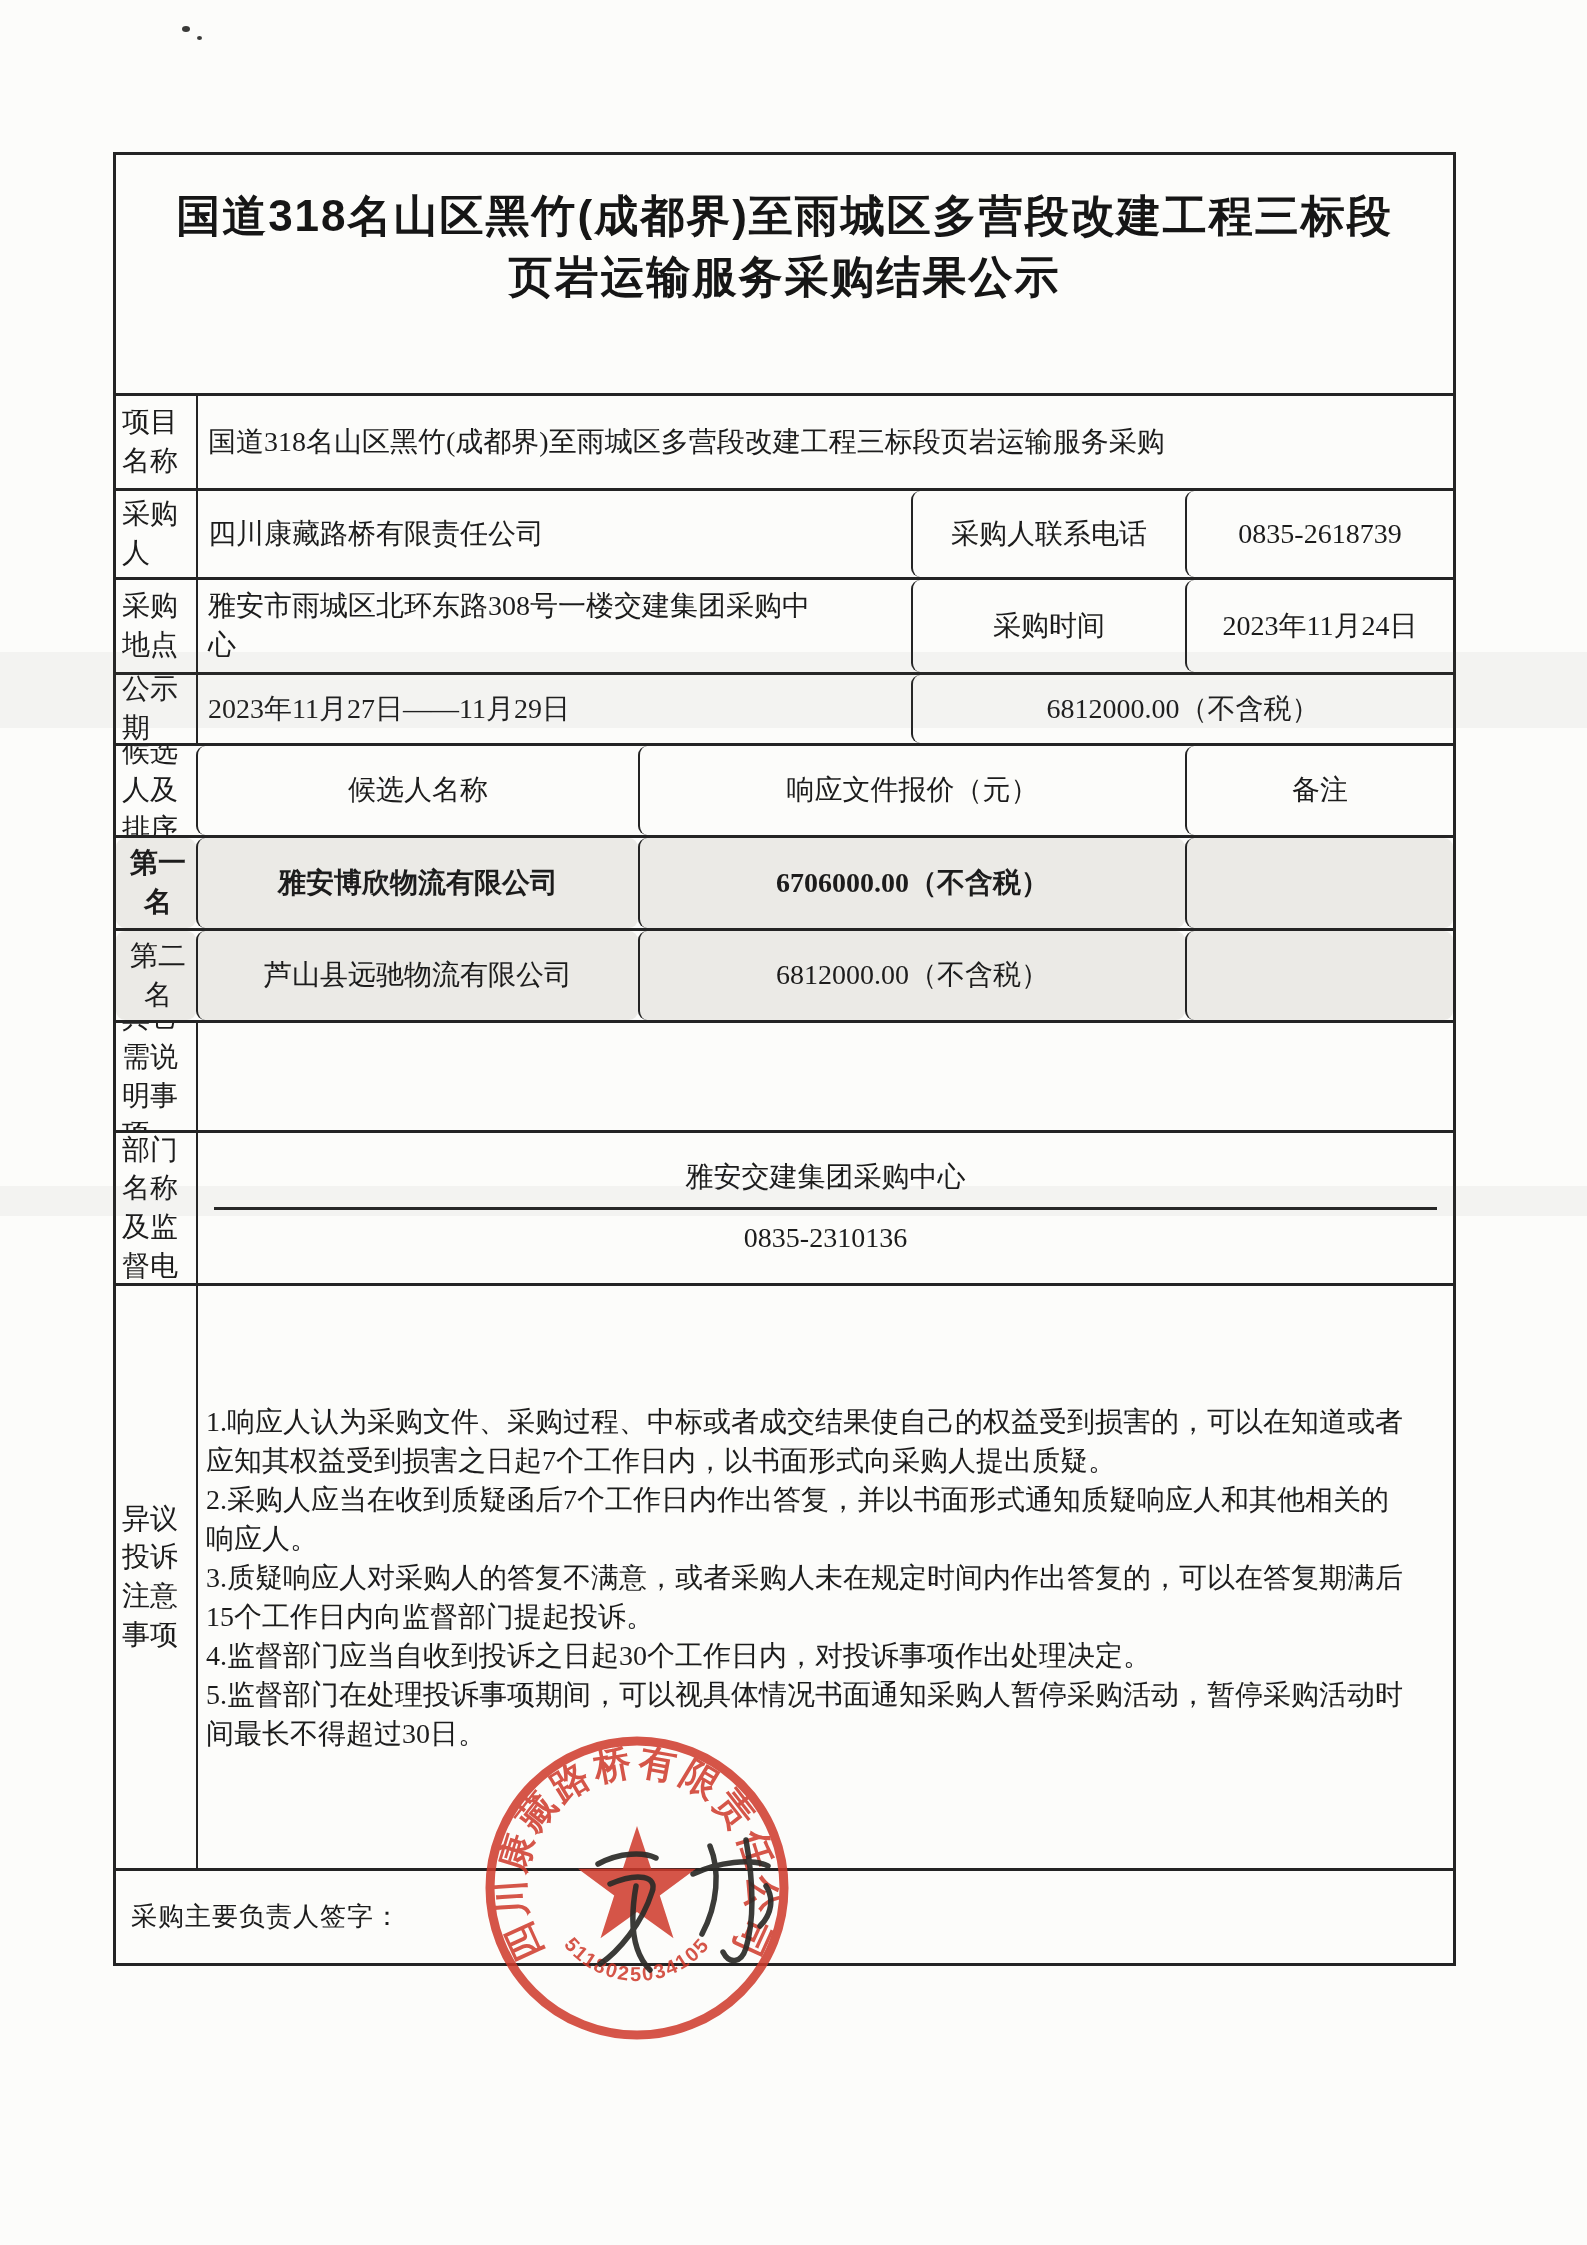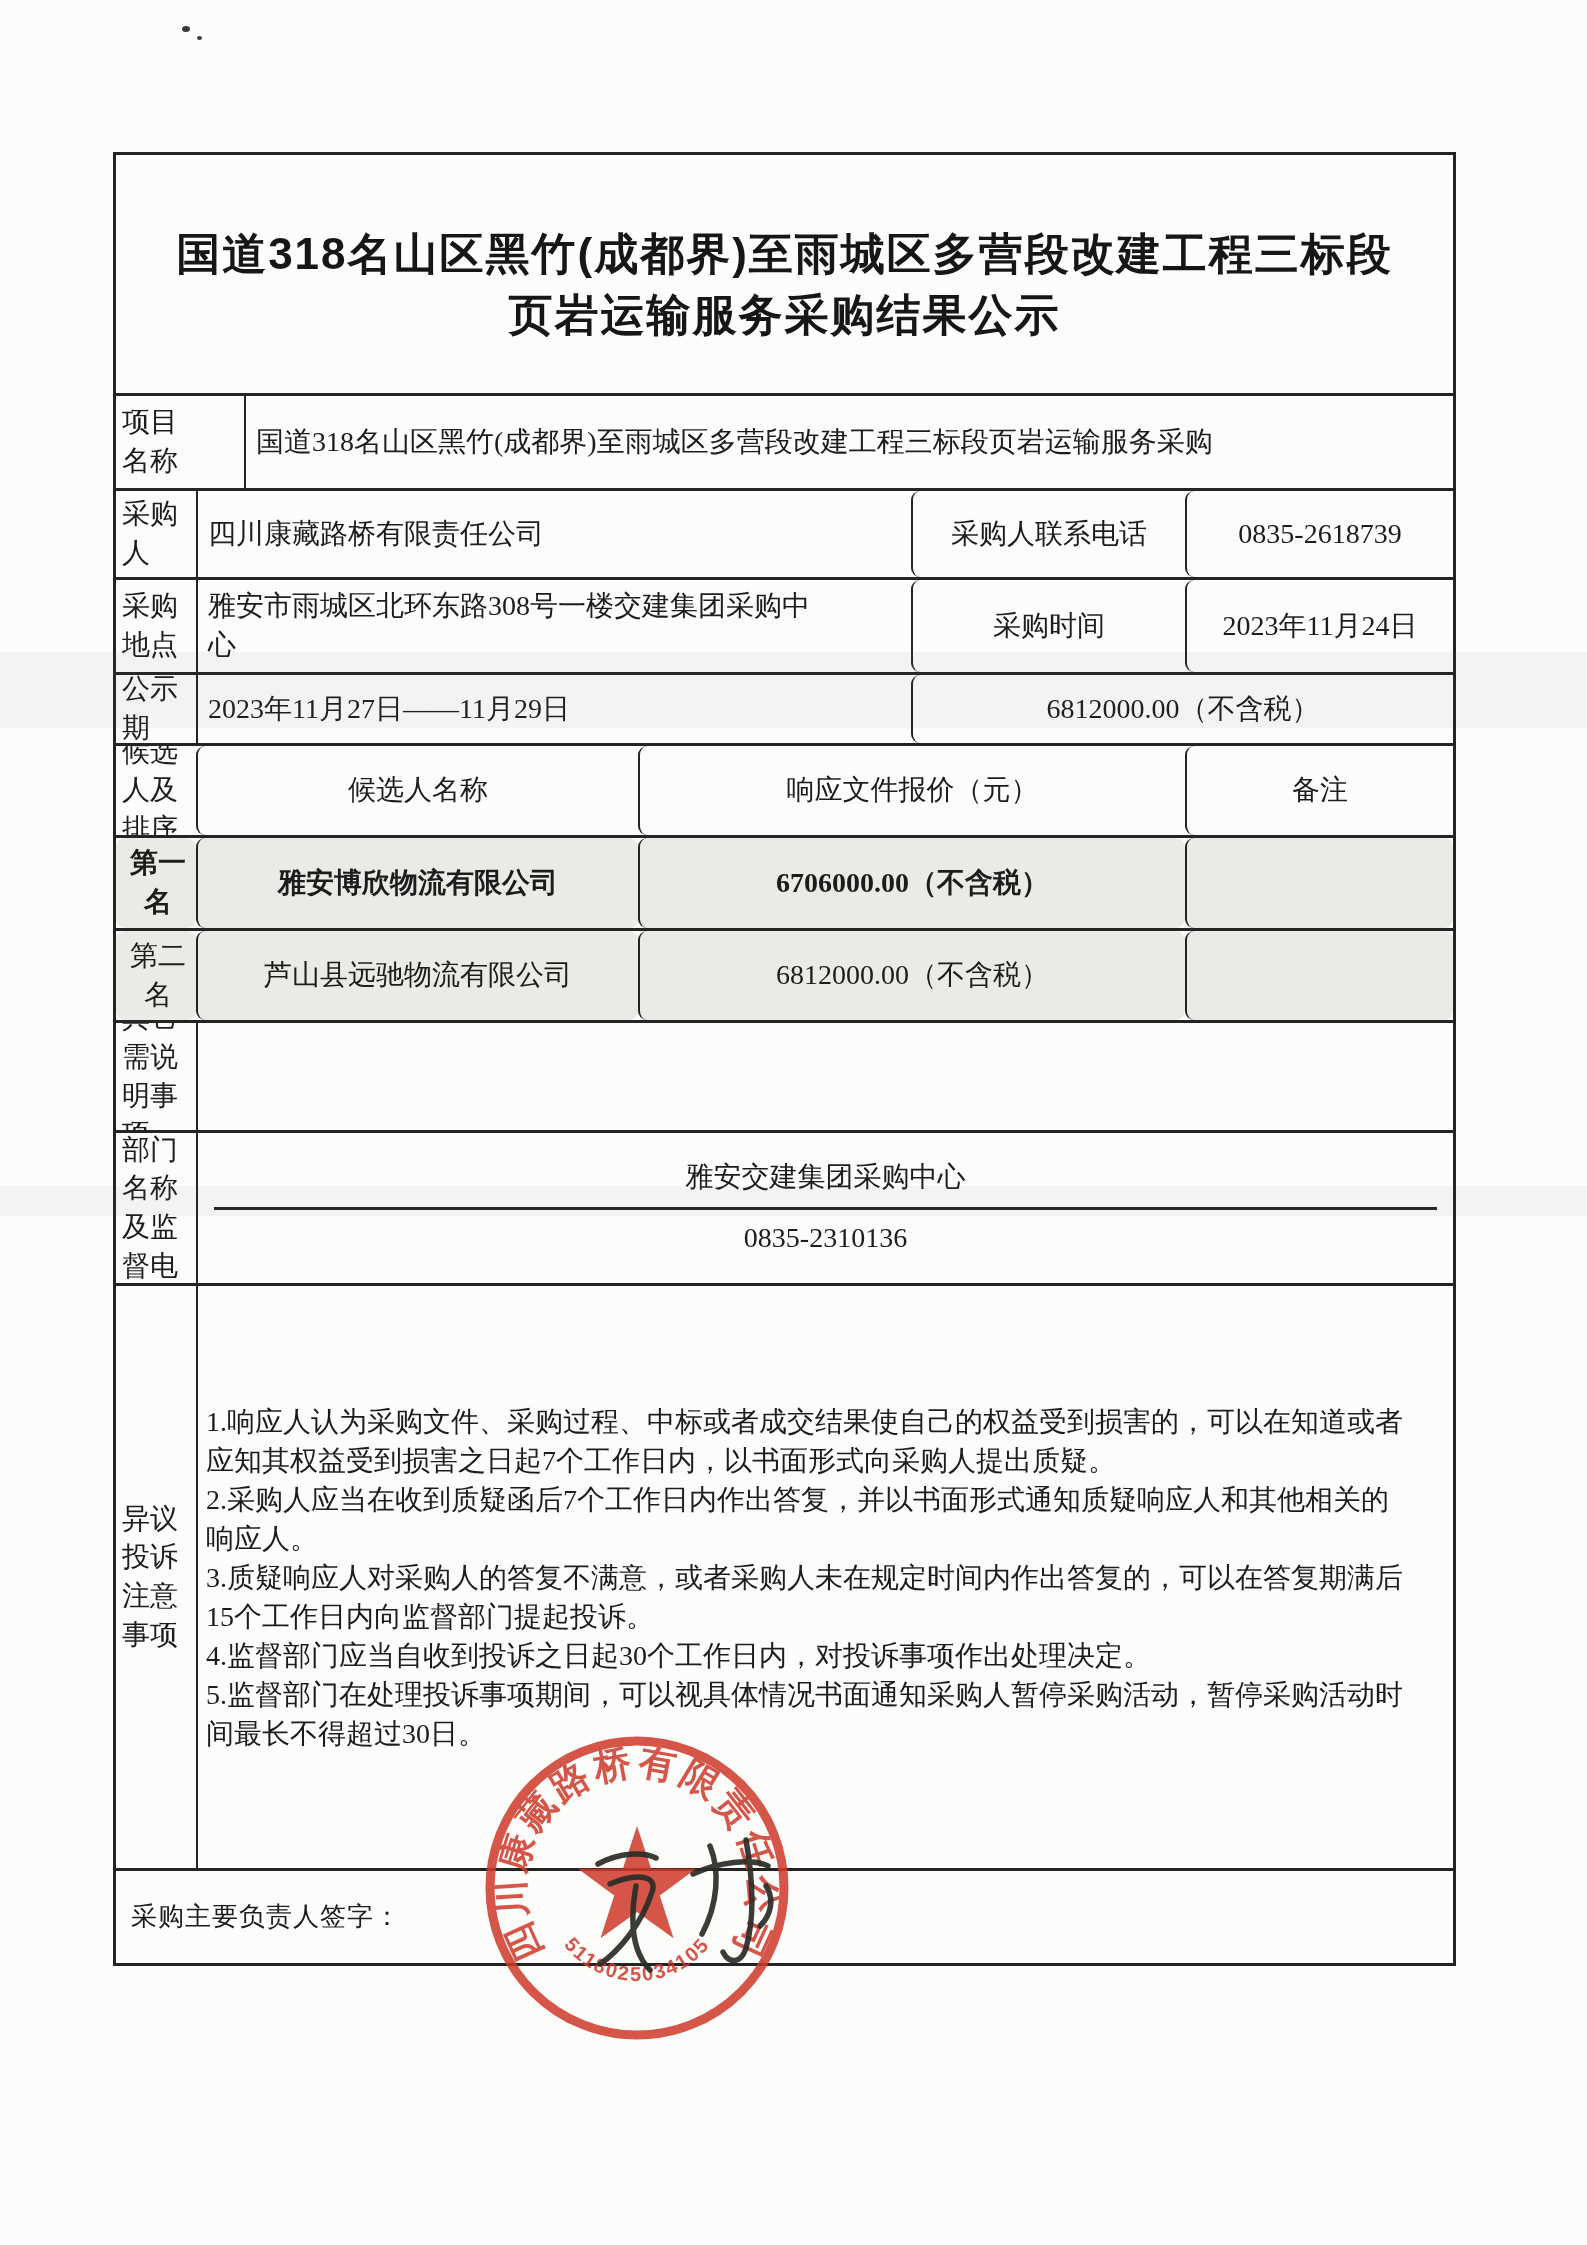--- a/index.html
+++ b/index.html
@@ -26,26 +26,26 @@
     overflow:hidden;
   }
   .cell:first-child{border-left:none;}
   .c-label{width:80px;padding:2px 2px 2px 6px;word-break:break-all;}
   .c-left{justify-content:flex-start;padding-left:10px;}
   .c-center{justify-content:center;text-align:center;border-radius:9px;}
   .grow{flex:1;}
   
   .title-row{height:238px;align-items:flex-start;justify-content:center;}
   .title-block{
-    width:100%;padding-top:68px;text-align:center;
+    width:100%;padding-top:30px;text-align:center;
     font-family:"Liberation Sans","DejaVu Sans",sans-serif;
     font-weight:bold;font-size:44px;line-height:61px;letter-spacing:2px;color:#161616;
   }
   
-  .r-project{height:95px;gap:48px;}
+  .r-project{height:95px;}
   .r-purchaser{height:89px;}
   .r-location{height:95px;}
   .r-publicity{height:71px;}
   .r-candhead{height:92px;}
   .r-cand1{height:93px;font-weight:bold;}
   .r-cand2{height:92px;}
   .r-other{height:110px;}
   .r-supervision{height:153px;}
   .r-objection{height:585px;}
   .r-signature{height:95px;}

